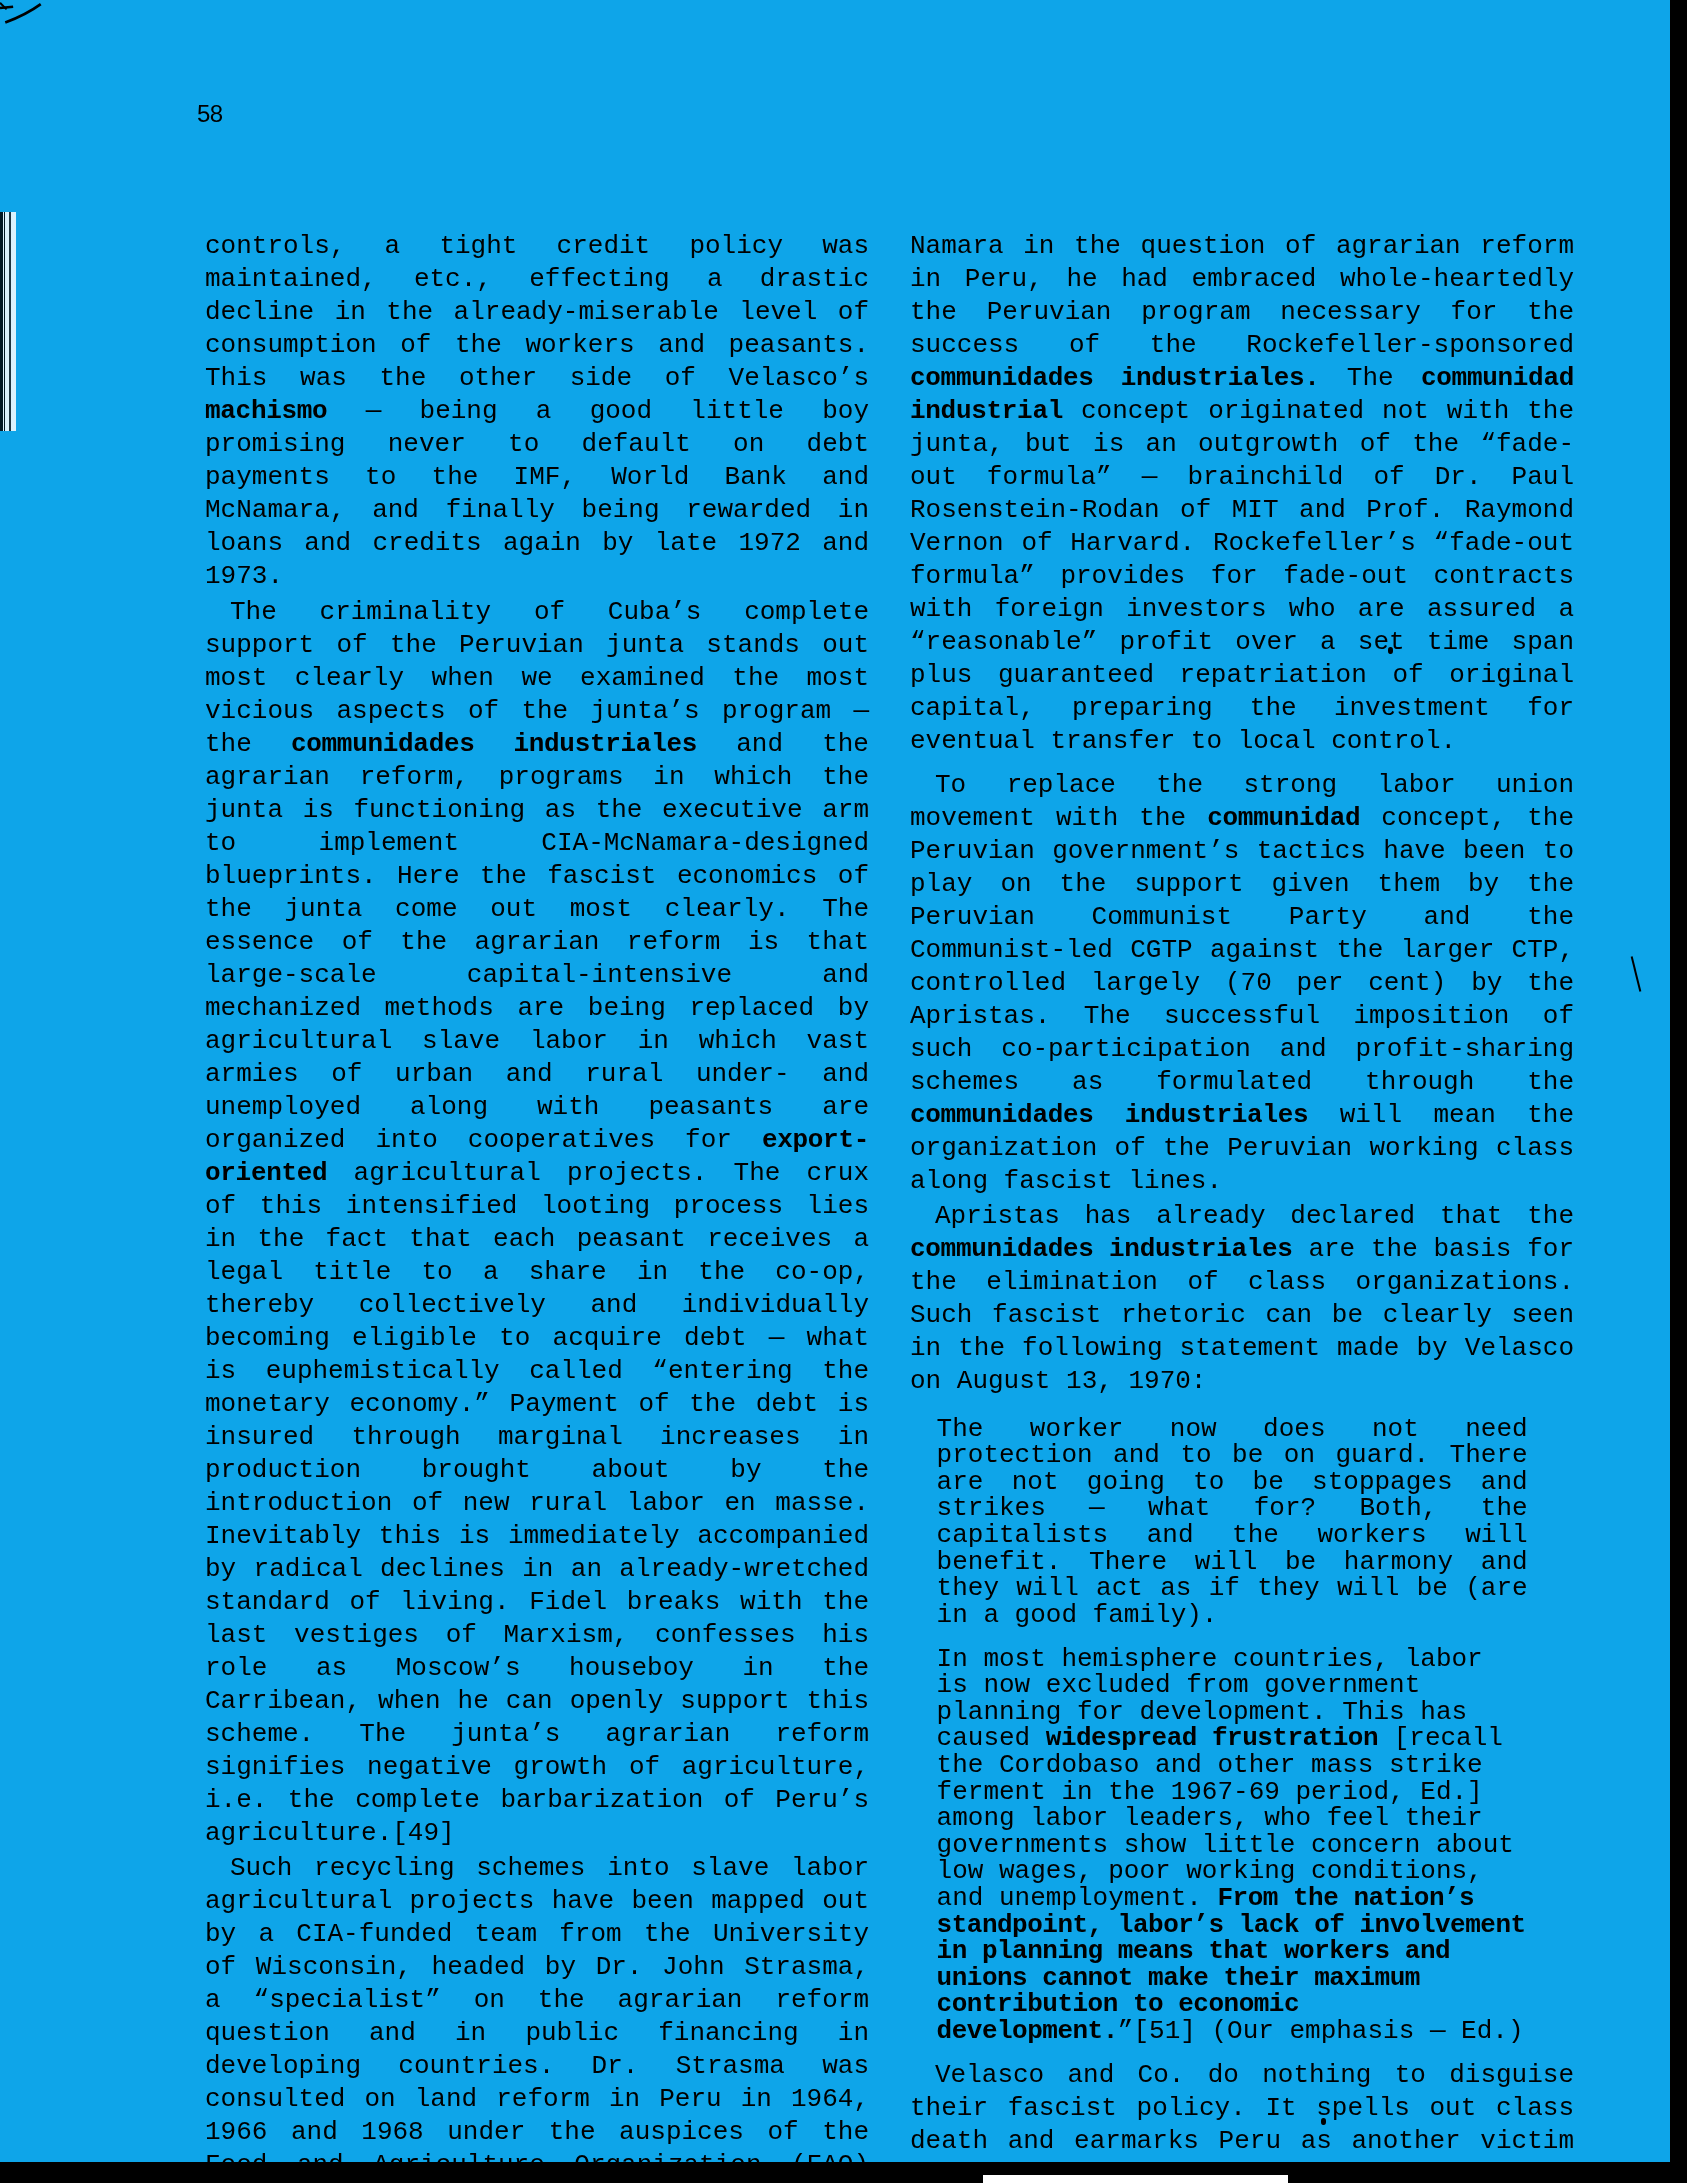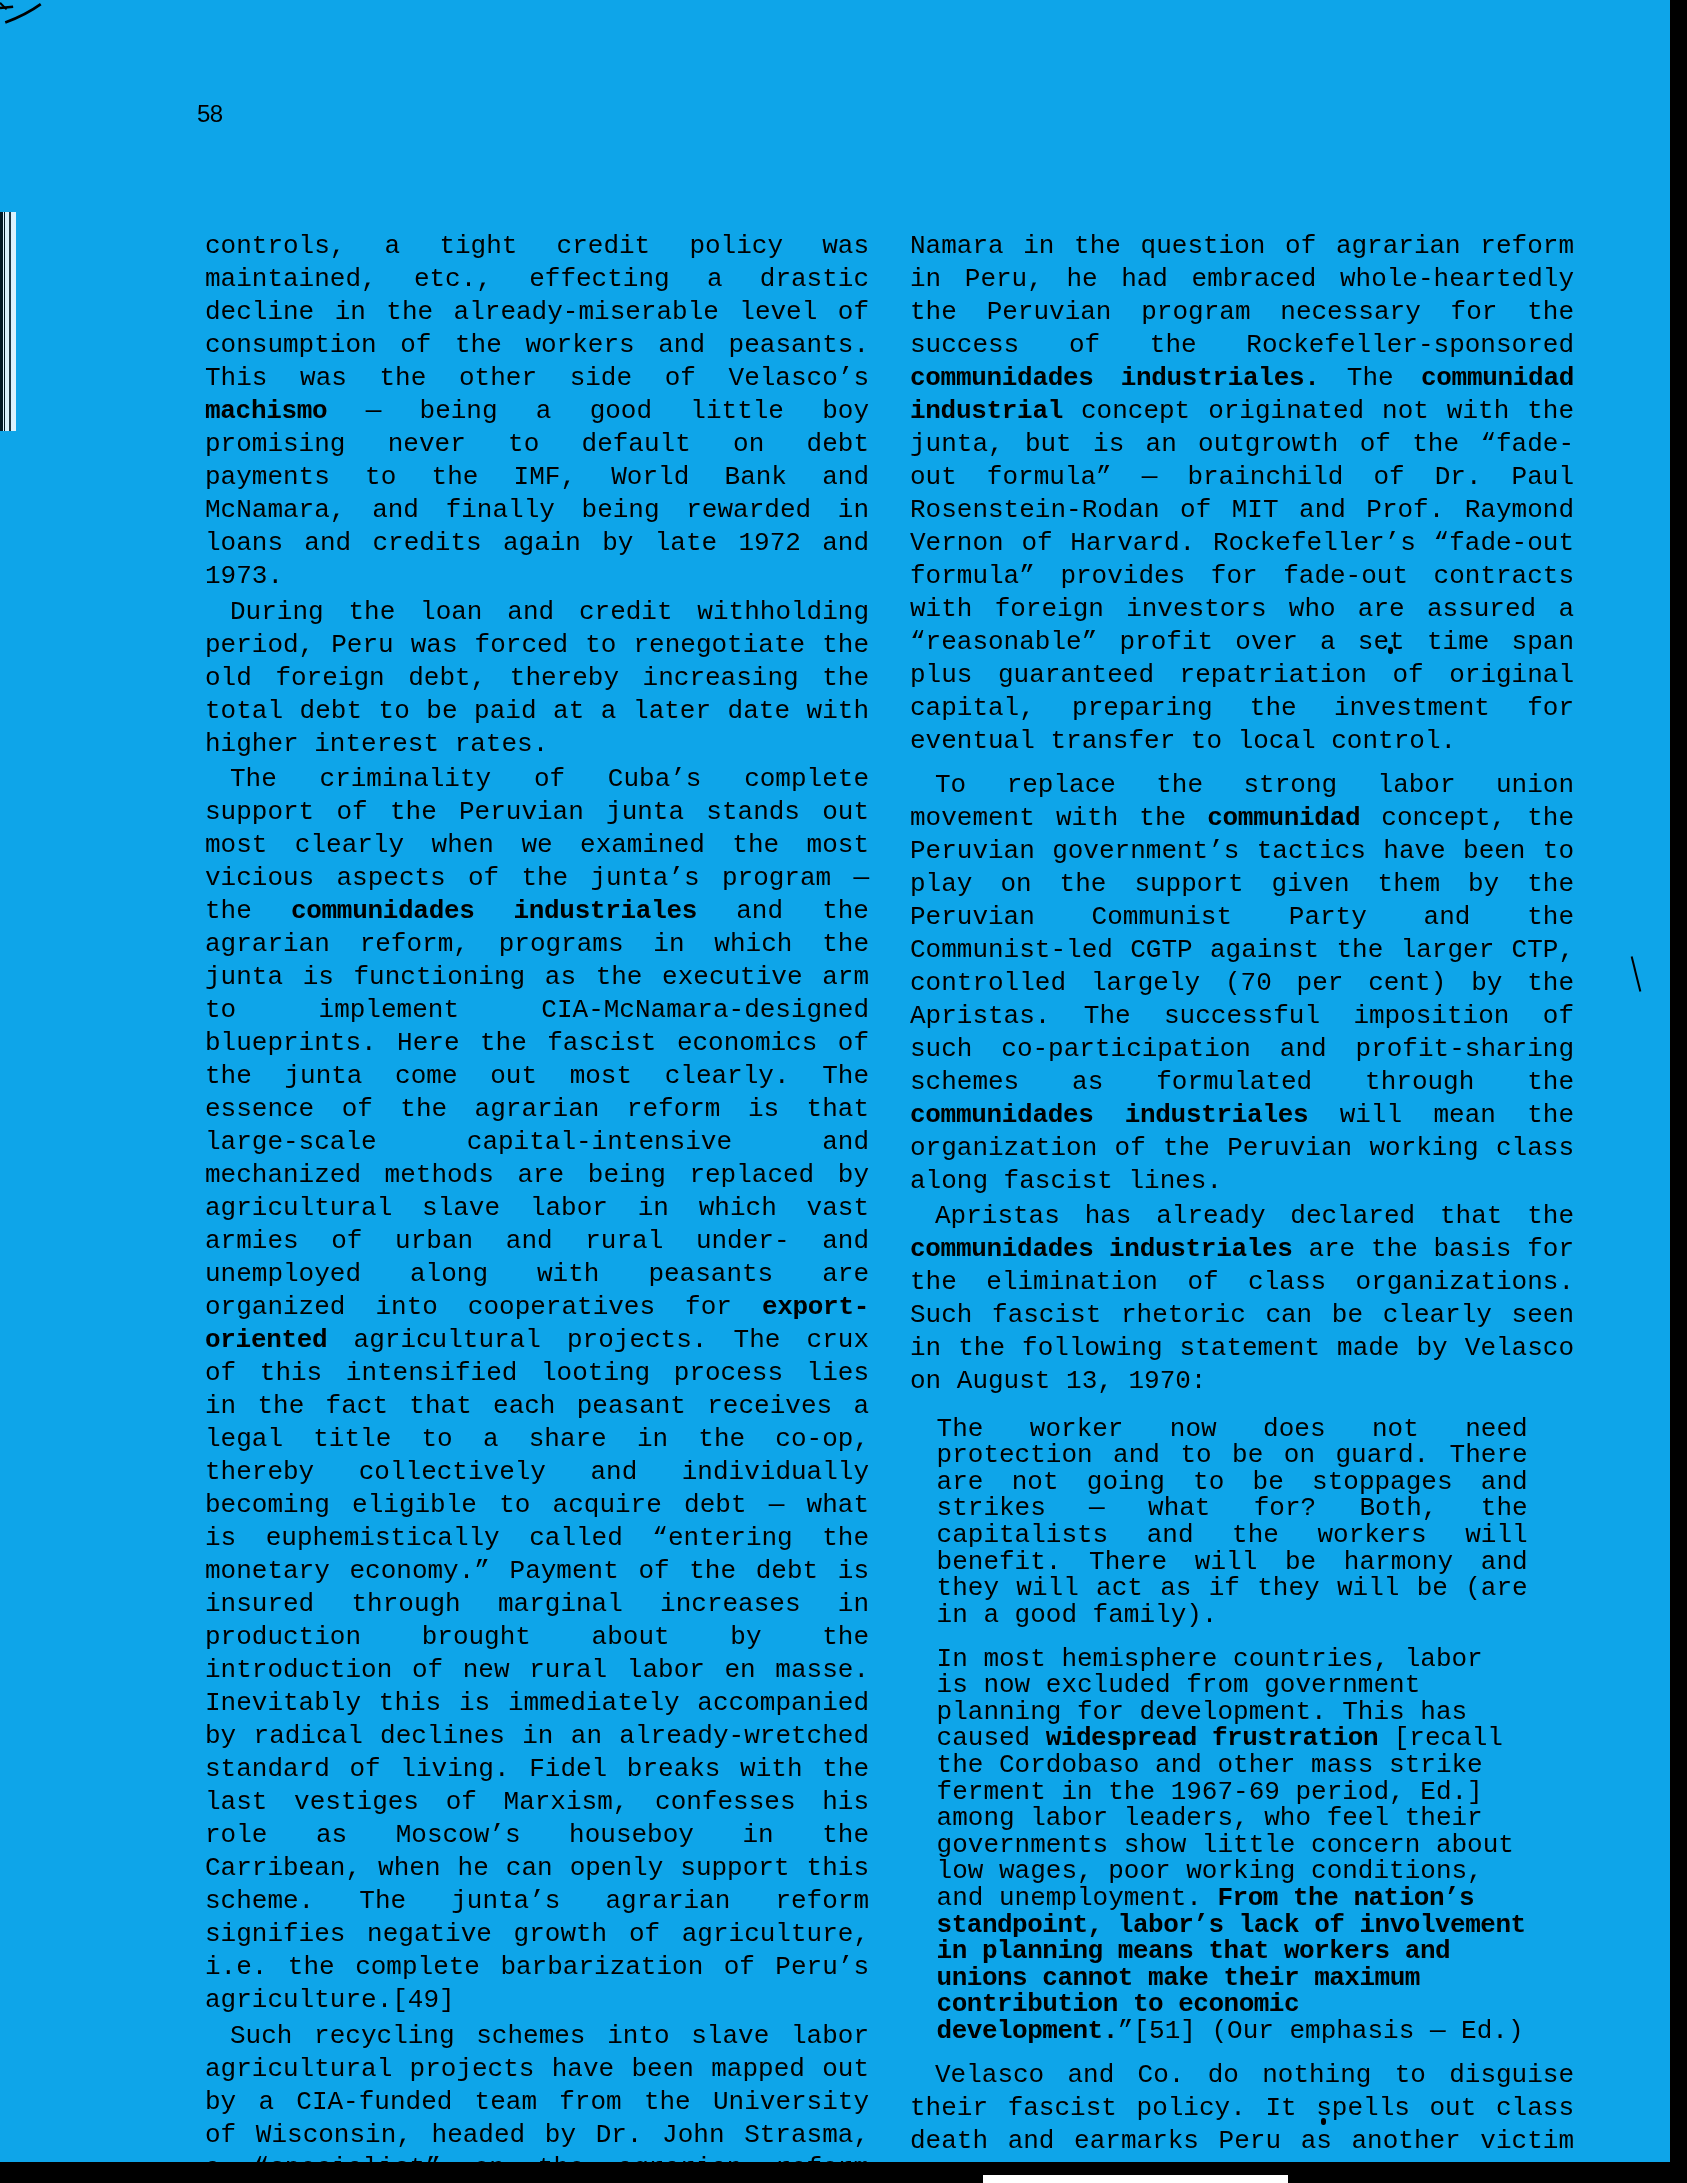--- a/index.html
+++ b/index.html
@@ -139,21 +139,20 @@
     <path d="M0 12 L20 10 M8 34 Q40 22 62 6" stroke="#000" stroke-width="4" fill="none"></path>
     <path d="M0 4 L10 14" stroke="#000" stroke-width="3"></path>
   </svg>
 
   <div class="binding-marks"></div>
 
   <div class="page-number">58</div>
 
   <div class="column col-left">
     <p class="no-indent"><span>controls, a tight credit policy was maintained, etc., effecting a drastic decline in the already-miserable level of consumption of the workers and peasants. This was the other side of Velasco’s </span><b>machismo</b><span> — being a good little boy promising never to default on debt payments to the IMF, World Bank and McNamara, and finally being rewarded in loans and credits again by late 1972 and 1973.</span></p>
-    <p><span>During the loan and credit withholding period, Peru was forced to renegotiate the old foreign debt, thereby increasing the total debt to be paid at a later date with higher interest rates.</span></p>
     <p><span>The criminality of Cuba’s complete support of the Peruvian junta stands out most clearly when we examined the most vicious aspects of the junta’s program — the </span><b>communidades industriales</b><span> and the agrarian reform, programs in which the junta is functioning as the executive arm to implement CIA-McNamara-designed blueprints. Here the fascist economics of the junta come out most clearly. The essence of the agrarian reform is that large-scale capital-intensive and mechanized methods are being replaced by agricultural slave labor in which vast armies of urban and rural under- and unemployed along with peasants are organized into cooperatives for </span><b>export-oriented</b><span> agricultural projects. The crux of this intensified looting process lies in the fact that each peasant receives a legal title to a share in the co-op, thereby collectively and individually becoming eligible to acquire debt — what is euphemistically called “entering the monetary economy.” Payment of the debt is insured through marginal increases in production brought about by the introduction of new rural labor en masse. Inevitably this is immediately accompanied by radical declines in an already-wretched standard of living. Fidel breaks with the last vestiges of Marxism, confesses his role as Moscow’s houseboy in the Carribean, when he can openly support this scheme. The junta’s agrarian reform signifies negative growth of agriculture, i.e. the complete barbarization of Peru’s agriculture.[49]</span></p>
     <p><span>Such recycling schemes into slave labor agricultural projects have been mapped out by a CIA-funded team from the University of Wisconsin, headed by Dr. John Strasma, a “specialist” on the agrarian reform question and in public financing in developing countries. Dr. Strasma was consulted on land reform in Peru in 1964, 1966 and 1968 under the auspices of the Food and Agriculture Organization (FAO) and the Inter-American Development Bank (IADB), and is presently advisor to the Office of Tax Research and Development in the Ministry of Economy and Finance in a Ford Foundation project in Peru.[50]</span></p>
     <p style="text-align:left"><span>World as Castro finds himself a co-thinker of Mc-</span></p>
   </div>
 
   <div class="column col-right">
     <p class="no-indent"><span>Namara in the question of agrarian reform in Peru, he had embraced whole-heartedly the Peruvian program necessary for the success of the Rockefeller-sponsored </span><b>communidades industriales.</b><span> The </span><b>communidad industrial</b><span> concept originated not with the junta, but is an outgrowth of the “fade-out formula” — brainchild of Dr. Paul Rosenstein-Rodan of MIT and Prof. Raymond Vernon of Harvard. Rockefeller’s “fade-out formula” provides for fade-out contracts with foreign investors who are assured a “reasonable” profit over a set time span plus guaranteed repatriation of original capital, preparing the investment for eventual transfer to local control.</span></p>
     <p style="margin-top:10.6px"><span>To replace the strong labor union movement with the </span><b>communidad</b><span> concept, the Peruvian government’s tactics have been to play on the support given them by the Peruvian Communist Party and the Communist-led CGTP against the larger CTP, controlled largely (70 per cent) by the Apristas. The successful imposition of such co-participation and profit-sharing schemes as formulated through the </span><b>communidades industriales</b><span> will mean the organization of the Peruvian working class along fascist lines.</span></p>
     <p><span>Apristas has already declared that the </span><b>communidades industriales</b><span> are the basis for the elimination of class organizations. Such fascist rhetoric can be clearly seen in the following statement made by Velasco on August 13, 1970:</span></p>
     <p class="blockquote"><span>The worker now does not need protection and to be on guard. There are not going to be stoppages and strikes — what for? Both, the capitalists and the workers will benefit. There will be harmony and they will act as if they will be (are in a good family).</span></p>

